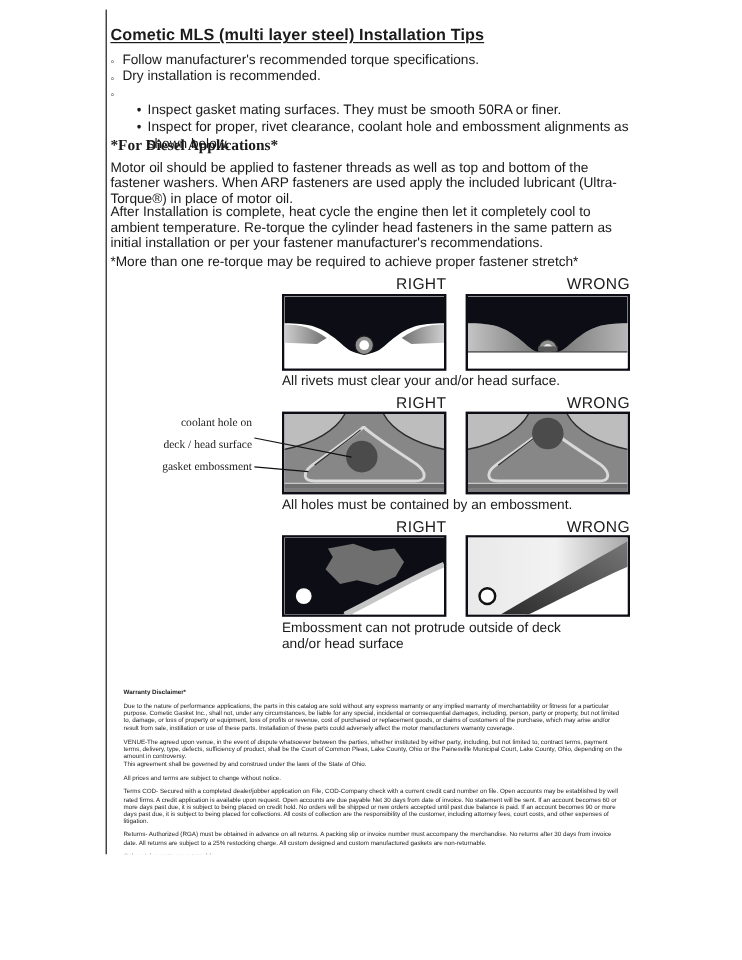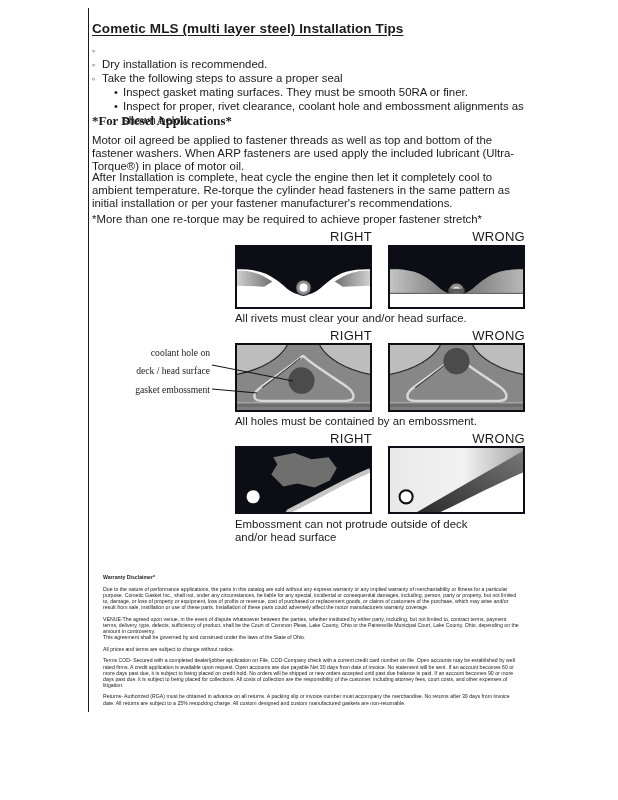--- a/index.html
+++ b/index.html
@@ -42,41 +42,41 @@
 
 <div class="page">
 
   <div class="edge-line"></div>
 
   <div class="title">Cometic MLS (multi layer steel) Installation Tips</div>
 
   <div class="bullets">
     <div class="brow">
       <span class="mk1">◦</span>
+      <span>Follow manufacturer's recommended torque specifications.</span>
     </div>
     <div class="brow">
       <span class="mk1">◦</span>
       <span>Dry installation is recommended.</span>
     </div>
     <div class="brow">
       <span class="mk1">◦</span>
-      <span>Take the following steps to assure a proper seal</span>
     </div>
     <div class="brow sub">
       <span class="mk2">•</span>
       <span>Inspect gasket mating surfaces.  They must be smooth 50RA or finer.</span>
     </div>
     <div class="brow sub">
       <span class="mk2">•</span>
       <span>Inspect for proper, rivet clearance, coolant hole and embossment alignments as shown below.</span>
     </div>
   </div>
 
   <div class="h2">*For Diesel Applications*</div>
-  <div class="para p-oil">Motor oil agreed be applied to fastener threads as well as top and bottom of the fastener washers. When ARP fasteners are used apply the included lubricant (Ultra-Torque®) in place of motor oil.</div>
+  <div class="para p-oil">Motor oil should be applied to fastener threads as well as top and bottom of the fastener washers. When ARP fasteners are used apply the included lubricant (Ultra-Torque®) in place of motor oil.</div>
   <div class="para p-heat">After Installation is complete, heat cycle the engine then let it completely cool to ambient temperature. Re-torque the cylinder head fasteners in the same pattern as initial installation or per your fastener manufacturer's recommendations.</div>
   <div class="para p-note">*More than one re-torque may be required to achieve proper fastener stretch*</div>
 
   <div class="dlabel" style="left:235px; top:229px;">RIGHT</div>
   <div class="dlabel" style="left:388px; top:229px;">WRONG</div>
 
   <div class="panel" style="left:235px; top:245px; height:64px;">
     <svg viewBox="0 0 132 59" preserveAspectRatio="none">
       <defs>
         <linearGradient id="g1a" x1="0" y1="0" x2="1" y2="0">

